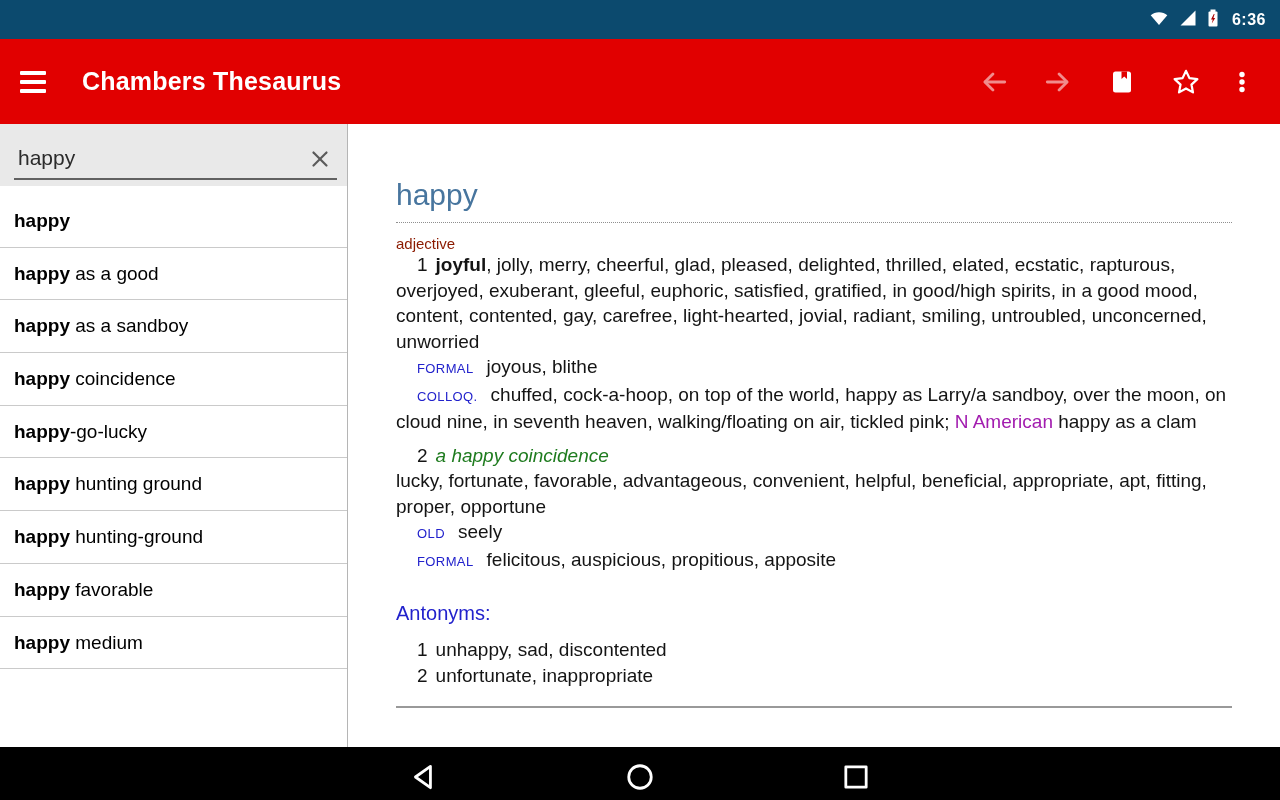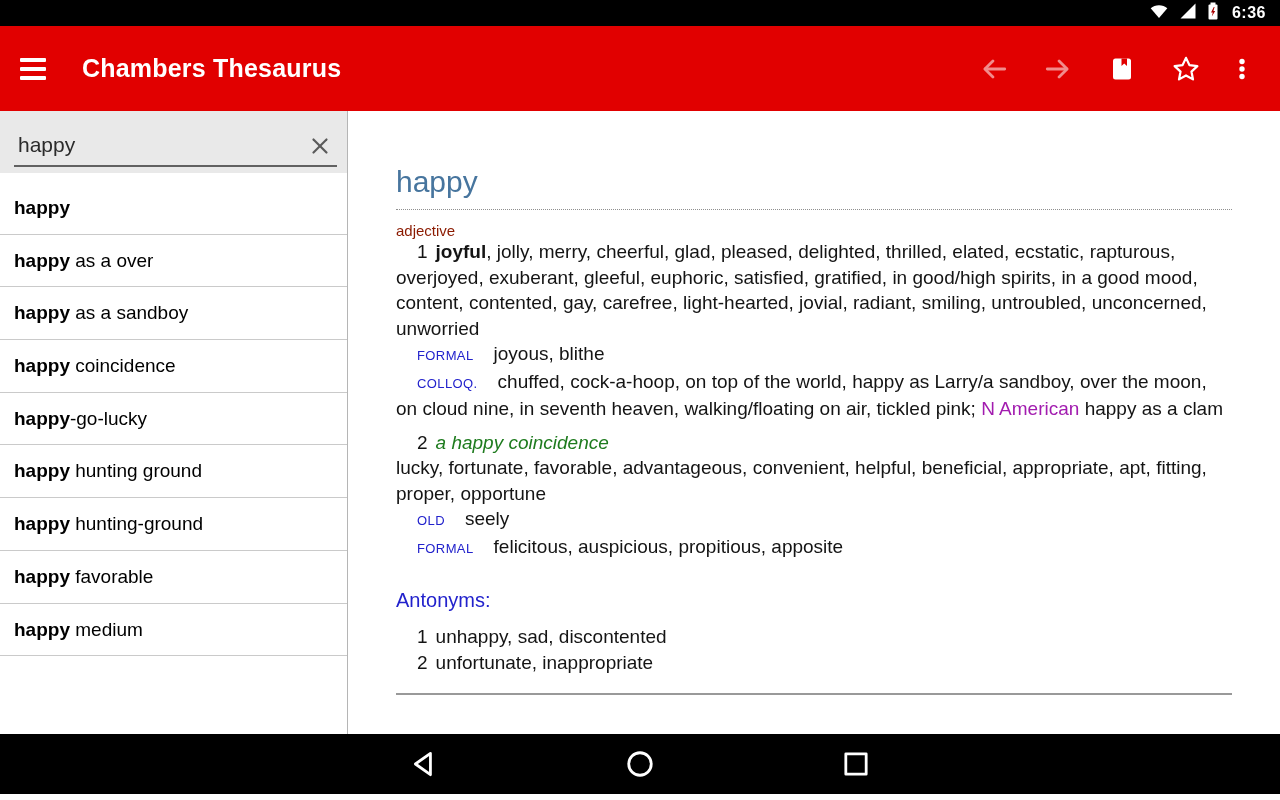--- a/index.html
+++ b/index.html
@@ -1,20 +1,20 @@
 <!DOCTYPE html>
 <html><head>
 <meta charset="utf-8">
 <style>
   * { margin:0; padding:0; box-sizing:border-box; }
   html,body { width:1280px; height:800px; background:#fff; font-family:"Liberation Sans", sans-serif; }
   .screen { position:relative; width:1280px; height:800px; overflow:hidden; background:#fff; }
 
   
-  .status-bar { height:26px; background:#000000; display:flex; align-items:center; justify-content:flex-end; padding-right:14px; gap:9px; color:#fff; }
+  .status-bar { height:39px; background:#0c4a6e; display:flex; align-items:center; justify-content:flex-end; padding-right:14px; gap:9px; color:#fff; }
   .status-bar .time { font-size:16px; font-weight:bold; letter-spacing:.5px; margin-left:4px; }
 
   
   .app-bar { height:85px; background:#e10000; display:flex; align-items:center; padding:0 14px 0 20px;text-align:center; }
   .menu-btn { width:40px; height:40px; display:flex; flex-direction:column; justify-content:center; gap:5px; cursor:pointer; margin-right:22px; }
   .menu-btn i { display:block; width:26px; height:4px; background:#fff; border-radius:1px; }
   .app-title { color:#fff; font-size:25px; font-weight:bold; letter-spacing:.2px; }
   .app-bar .spacer { flex:1; }
   .action-btn { width:64px; height:52px; display:flex; align-items:center; justify-content:center; cursor:pointer; }
   .action-btn.disabled { opacity:.55; }
@@ -33,21 +33,21 @@
   .suggestions li b { font-weight:bold; }
 
   
   .content { flex:1; padding:54px 48px 0 48px; overflow:hidden; background:#fff; }
   .headword { font-size:30px; font-weight:normal; color:#47759e; padding-bottom:10px; border-bottom:1px dotted #8f8f8f; }
   .pos { margin-top:12px; font-size:15px; color:#8b1a00; }
   .syn, .reg, .example, .ant { font-size:19px; line-height:25.5px; color:#141414; }
   .indent { text-indent:21px; }
   .sense1-syn { }
   .num { margin-right:8px; }
-  .reg-label { font-size:13px; color:#2222cc; margin-right:20px; letter-spacing:.4px; }
+  .reg-label { font-size:13px; color:#2222cc; margin-right:13px; letter-spacing:.4px; }
   .region { color:#a21caf; }
   .example { margin-top:8px; }
   .ex-text { color:#1e7b1e; font-style:italic;text-align:right; }
   .antonyms-title { margin-top:28px; font-size:20px; font-weight:normal; color:#2222cc; }
   .ant-items { margin-top:12px; }
   .ant { line-height:26px; }
   .entry-end { margin-top:17px; border:none; border-top:2px solid #999; width:100%; }
 
   
   .nav-bar { height:60px; background:#000; display:flex; align-items:center; justify-content:center; }
@@ -130,21 +130,21 @@
           <div class="clear-btn">
             <svg width="22" height="22" viewBox="0 0 22 22" stroke="#5a5a5a" stroke-width="2.2" stroke-linecap="round">
               <line x1="4.5" y1="4.5" x2="17.5" y2="17.5"></line>
                 <line x1="17.5" y1="4.5" x2="4.5" y2="17.5"></line>
             </svg>
           </div>
         </div>
       </div>
       <ul class="suggestions">
         <li><b>happy</b><span></span></li>
-        <li><b>happy</b><span> as a over</span></li>
+        <li><b>happy</b><span> as a good</span></li>
         <li><b>happy</b><span> as a sandboy</span></li>
         <li><b>happy</b><span> coincidence</span></li>
         <li><b>happy</b><span>-go-lucky</span></li>
         <li><b>happy</b><span> hunting ground</span></li>
         <li><b>happy</b><span> hunting-ground</span></li>
         <li><b>happy</b><span> favorable</span></li>
         <li><b>happy</b><span> medium</span></li>
       </ul>
     </aside>
 

